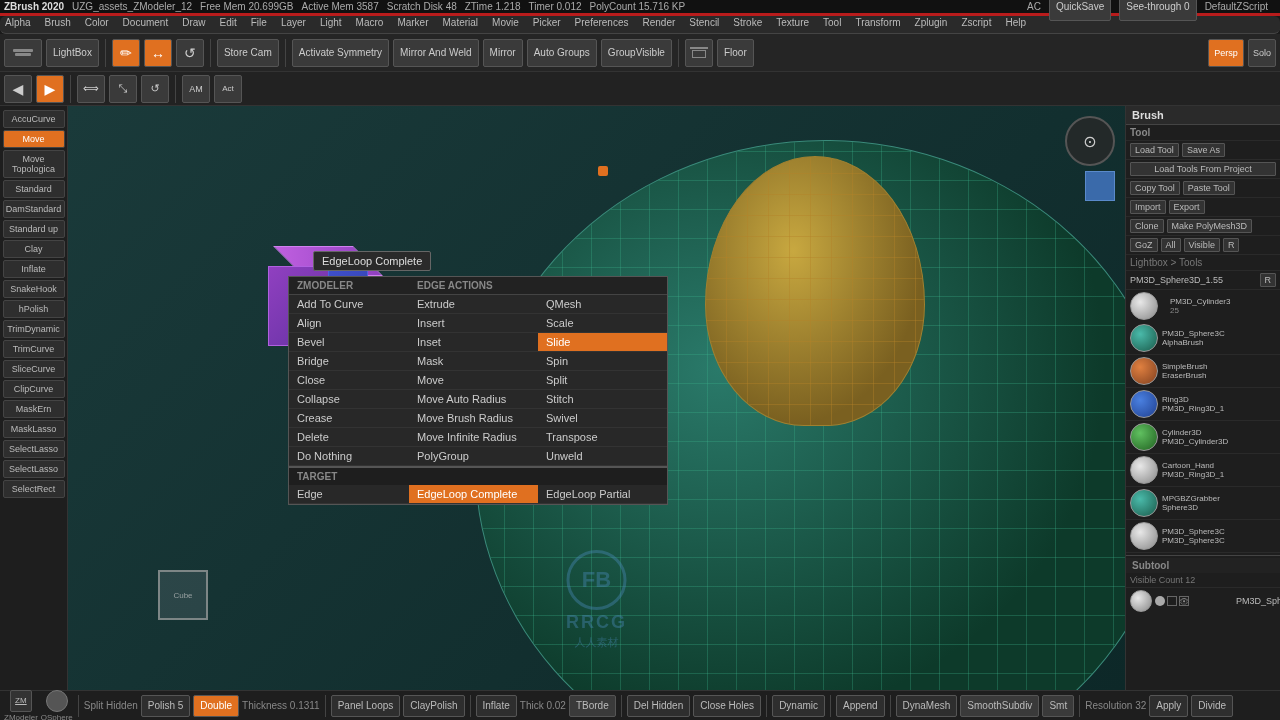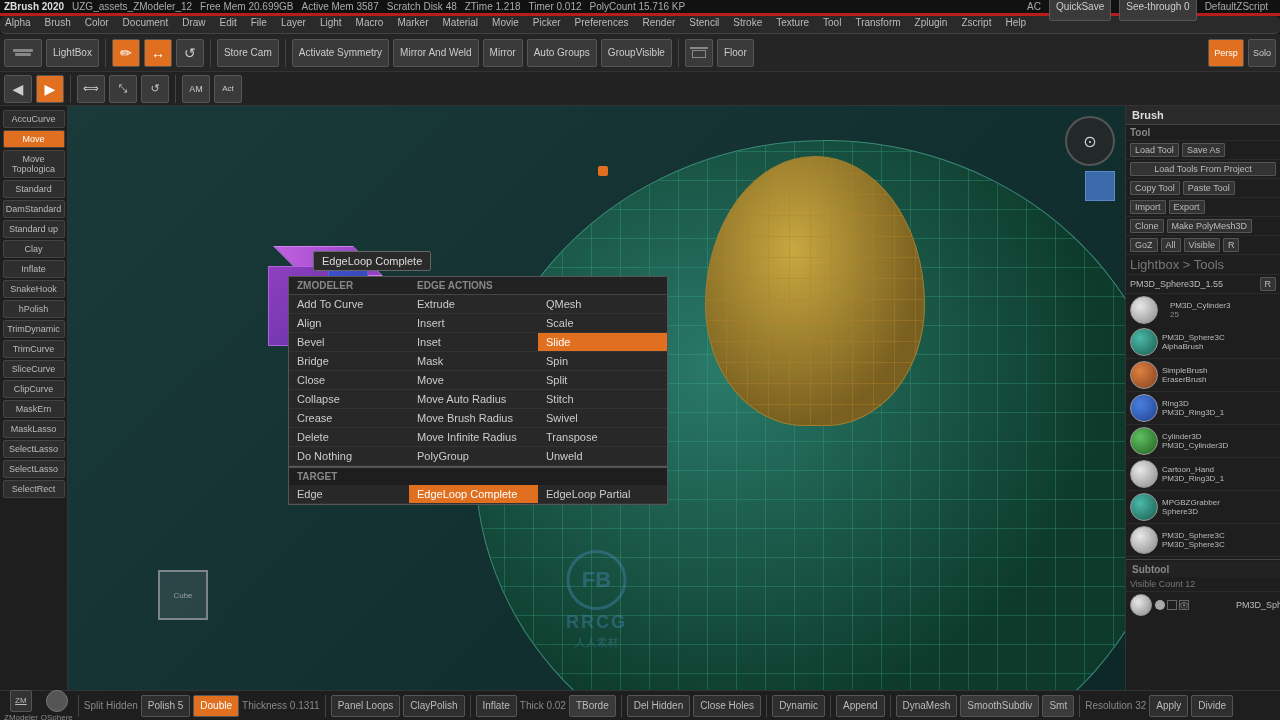--- a/index.html
+++ b/index.html
@@ -697,21 +697,21 @@
       <div class="rs-btn">Clone</div>
       <div class="rs-btn">Make PolyMesh3D</div>
     </div>
     <div class="rs-row">
       <div class="rs-btn">GoZ</div>
       <div class="rs-btn">All</div>
       <div class="rs-btn">Visible</div>
       <div class="rs-btn">R</div>
     </div>
     <div class="rs-row">
-      <span style="font-size:13px;color:#777;text-align:center;">Lightbox &gt; Tools</span>
+      <span style="font-size:10px;color:#777;text-align:center;">Lightbox &gt; Tools</span>
     </div>
     <div class="rs-row">
       <span style="font-size:9px;color:#bbb;flex:1;">PM3D_Sphere3D_1.55</span>
       <div class="rs-btn">R</div>
     </div>
     <div style="display:flex;padding:2px 4px;align-items:center;gap:12px;">
       <div class="rs-sphere-icon"></div>
       <div style="font-size:8px;color:#bbb;flex:1;">
         <div>PM3D_Cylinder3</div>
         <div style="font-size:8px;color:#888;">25</div>

